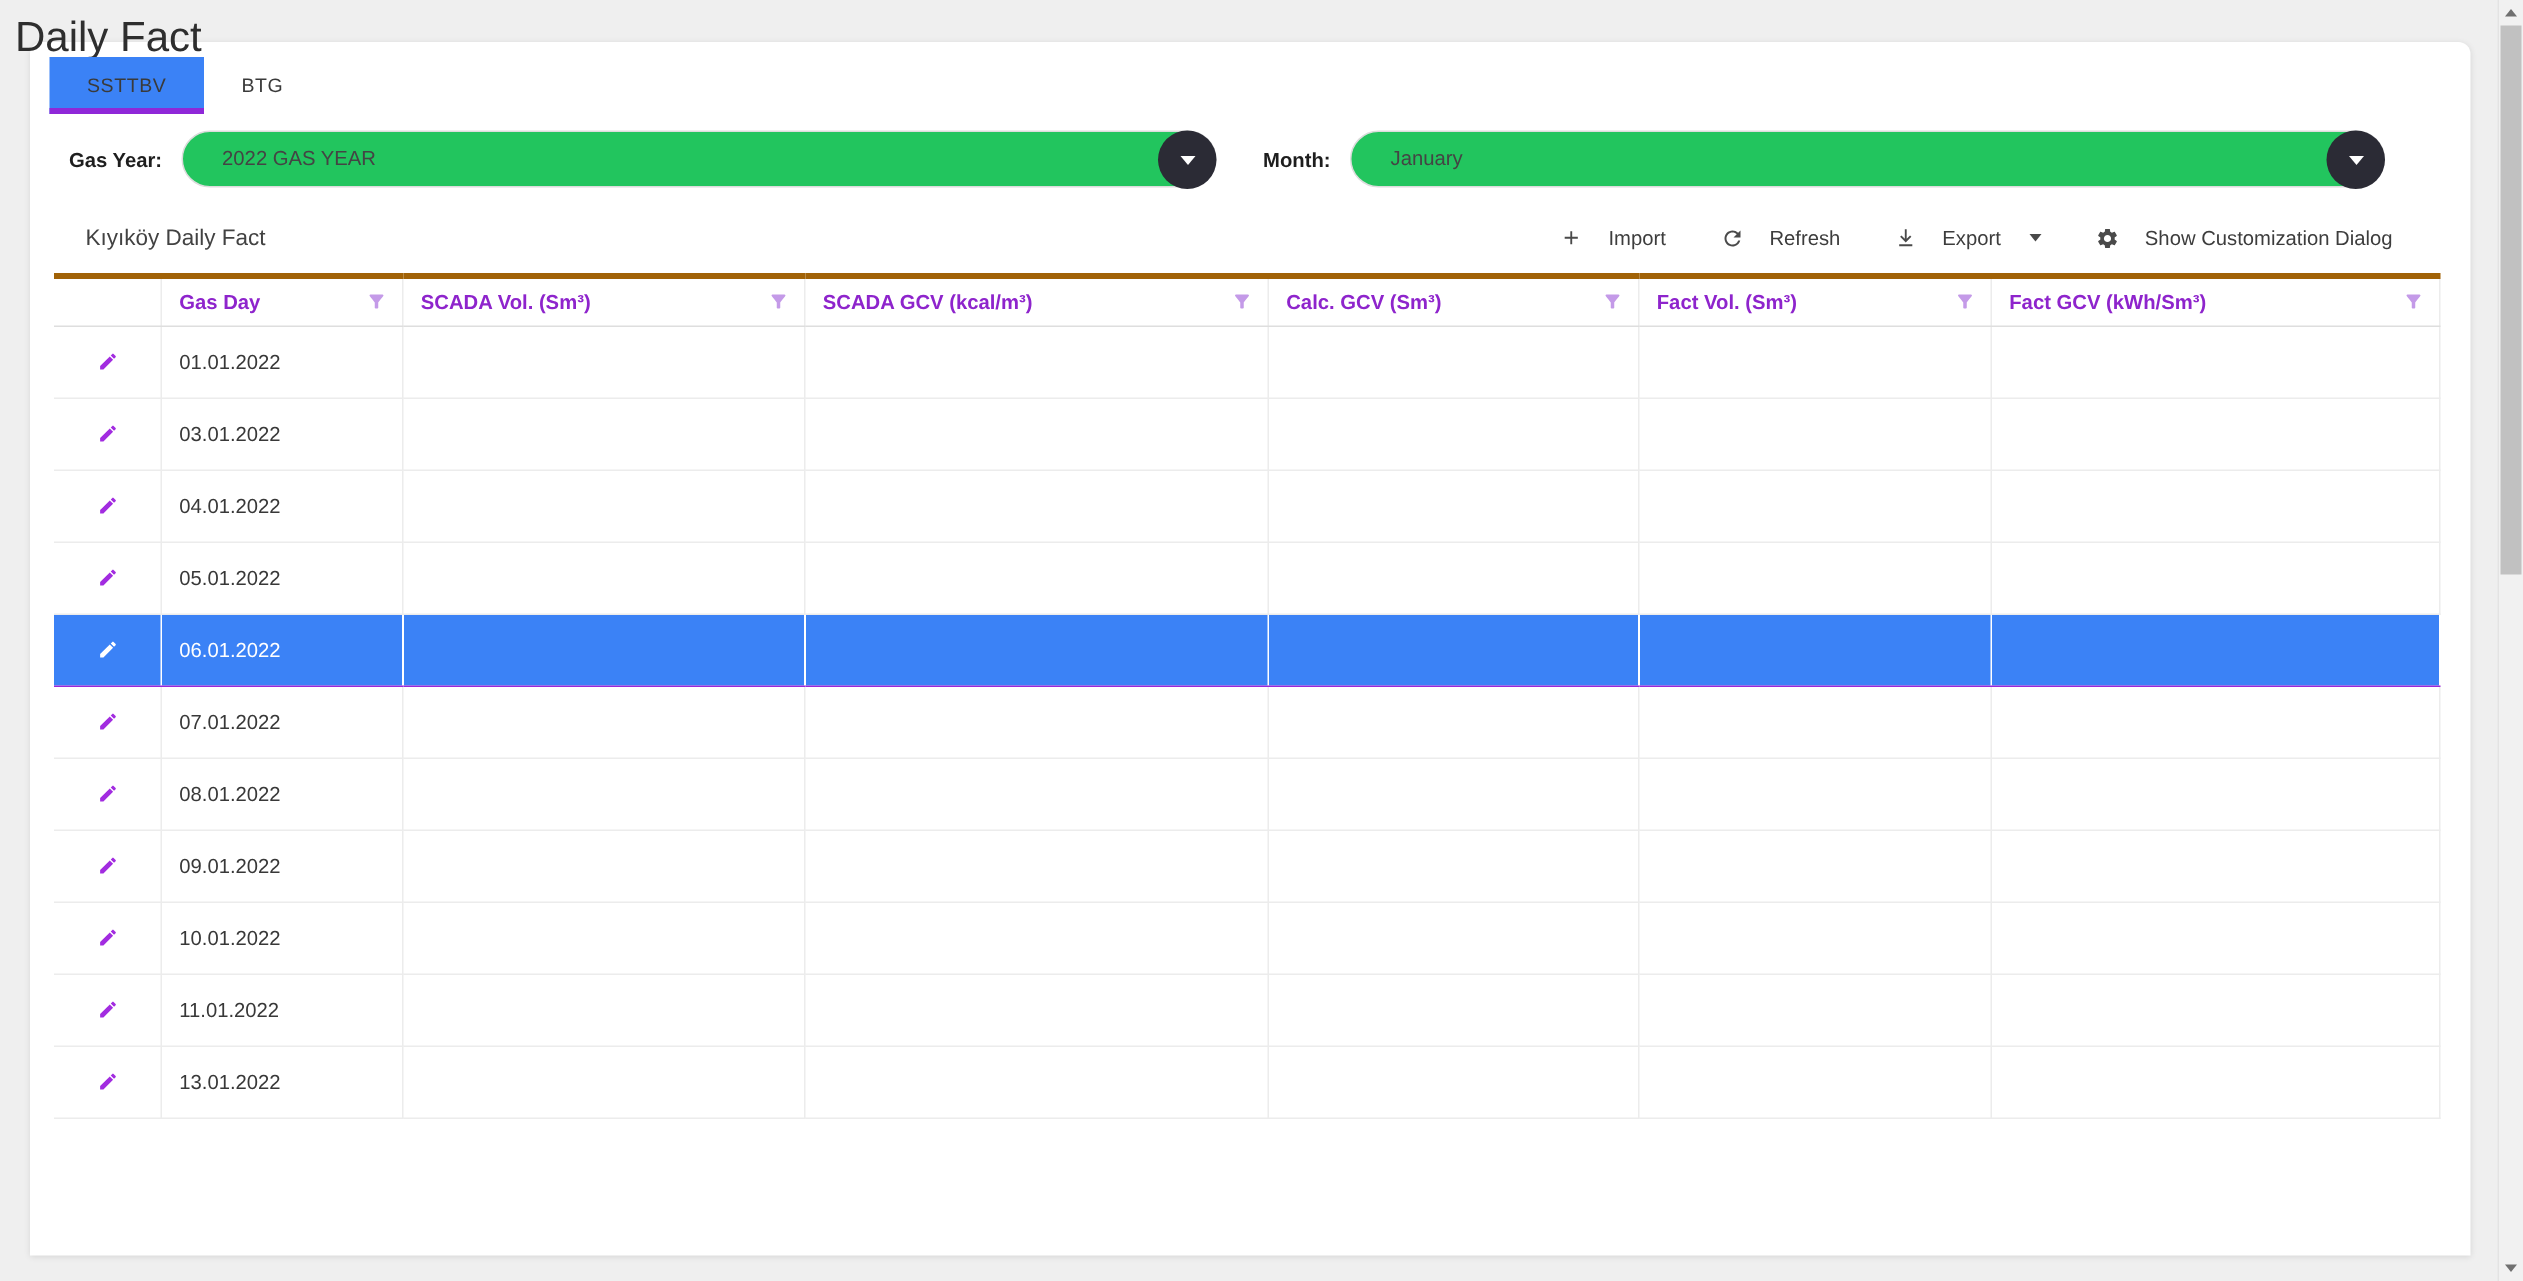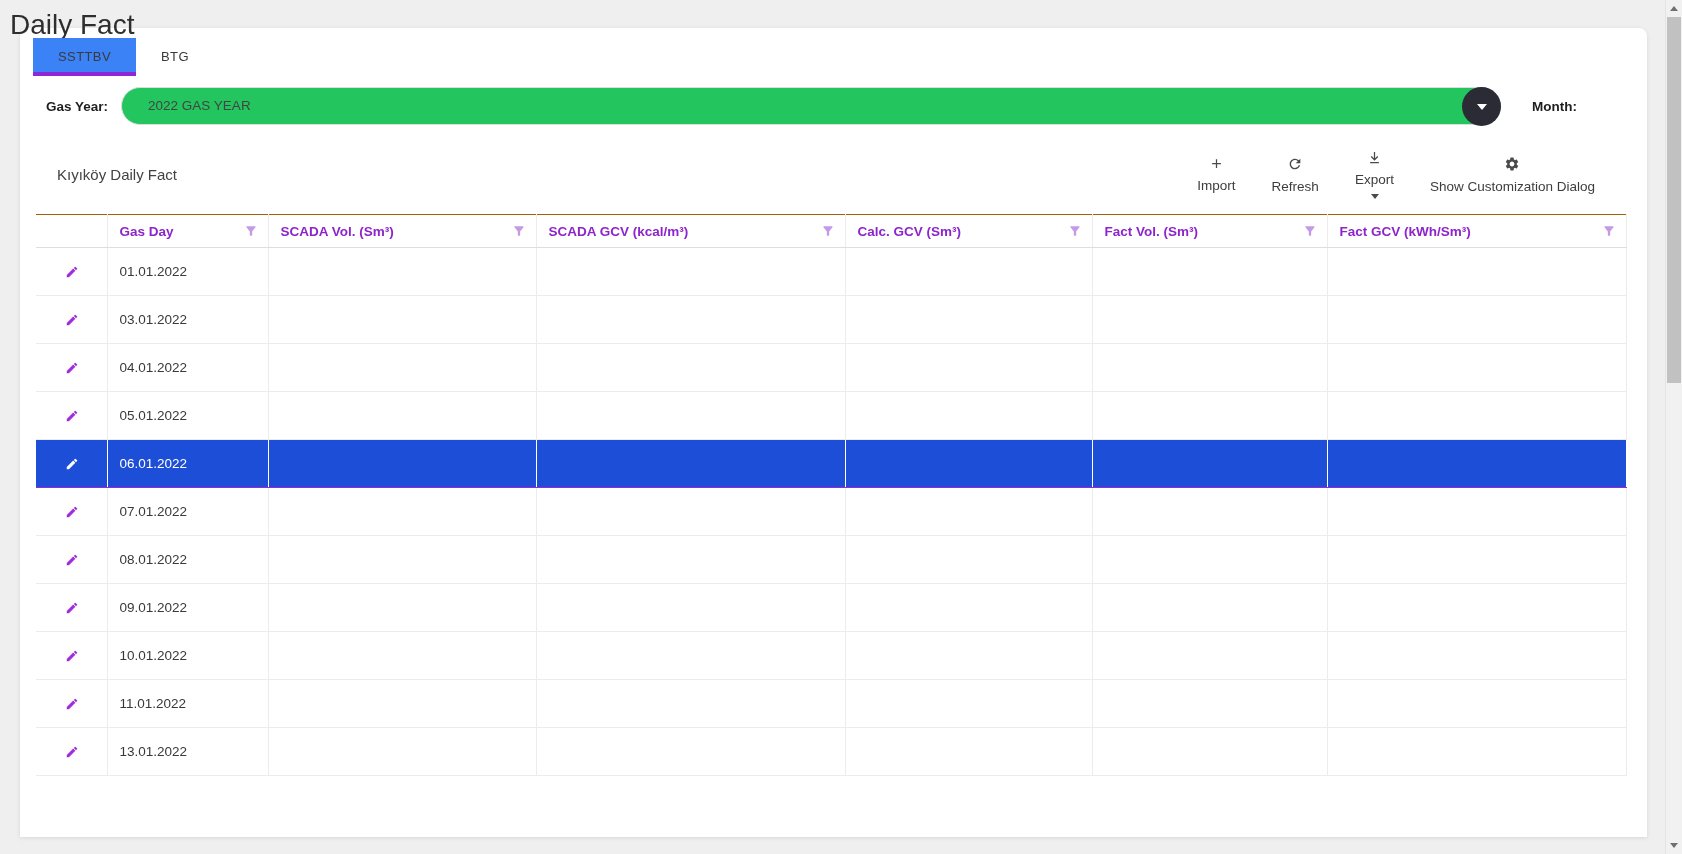--- a/index.html
+++ b/index.html
@@ -104,26 +104,25 @@
     display: flex;
     align-items: center;
     justify-content: space-between;
     padding: 25px 52px 15px 37px;
   }
   .section-title { font-size: 15px; color: #424242; }
   .toolbar { display: flex; align-items: center; gap: 36px; }
   .toolbar-btn {
     display: flex;
     align-items: center;
-    gap: 7px;
+    gap: 17px;
     font-size: 13.5px;
     color: #3d3d3d;
     cursor: pointer;
     white-space: nowrap;
-    flex-direction: column;
   }
   .toolbar-btn svg { display: block; }
   .export-caret {
     width: 0; height: 0;
     border-left: 4px solid transparent;
     border-right: 4px solid transparent;
     border-top: 5px solid #4a4a4a;
     margin-left: 2px;
   }
 
@@ -136,21 +135,21 @@
   }
   .grid col.c-edit     { width: 71px; }
   .grid col.c-gasday   { width: 161px; }
   .grid col.c-scadavol { width: 268px; }
   .grid col.c-scadagcv { width: 309px; }
   .grid col.c-calcgcv  { width: 247px; }
   .grid col.c-factvol  { width: 235px; }
 
   .grid th {
     height: 33px;
-    border-top: 1px solid #a16207;
+    border-top: 4px solid #a16207;
     border-bottom: 1px solid #dedede;
     border-right: 1px solid #ececec;
     text-align: left;
     vertical-align: middle;
     padding: 0 10px 0 12px;
     font-size: 13.5px;
     font-weight: bold;
     color: #8e24cc;
     cursor: pointer;
     white-space: nowrap;
@@ -178,21 +177,21 @@
   .edit-btn {
     display: inline-flex;
     align-items: center;
     justify-content: center;
     width: 28px; height: 28px;
     cursor: pointer;
   }
   .pencil { fill: #a22ce0; }
 
   tr.selected td {
-    background: #1d4ed8;
+    background: #3b82f6;
     color: #fff;
     border-right-color: transparent;
     border-bottom-color: #9928d8;
   }
   tr.selected .pencil { fill: #ffffff; }
 
   
   .scrollbar {
     position: absolute;
     top: 0; right: 0;
@@ -246,20 +245,26 @@
 
   <div class="controls">
     <span class="control-label">Gas Year:</span>
     <div class="select">
       <span class="value">2022 GAS YEAR</span>
       <span class="drop-btn">
         <span class="caret-down"></span>
       </span>
     </div>
     <span class="control-label month-label">Month:</span>
+    <div class="select">
+      <span class="value">January</span>
+      <span class="drop-btn">
+        <span class="caret-down"></span>
+      </span>
+    </div>
   </div>
 
   <div class="section-row">
     <div class="section-title">Kıyıköy Daily Fact</div>
     <div class="toolbar">
       <div class="toolbar-btn">
         <svg width="15" height="15" viewBox="0 0 24 24">
             <path fill="#4a4a4a" d="M19 13h-6v6h-2v-6H5v-2h6V5h2v6h6v2z"></path>
           </svg>
         <span>Import</span>

